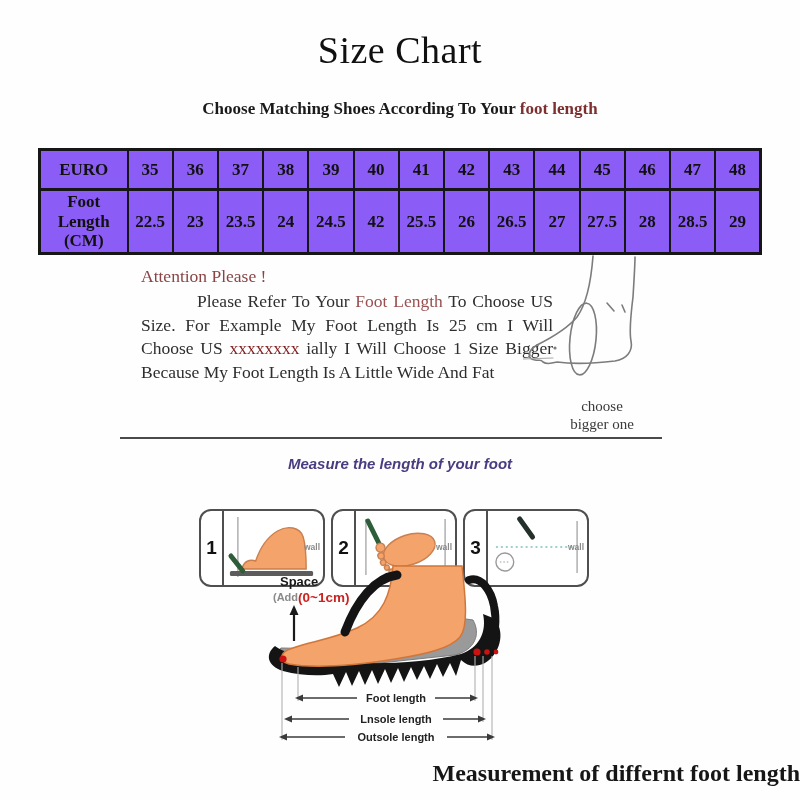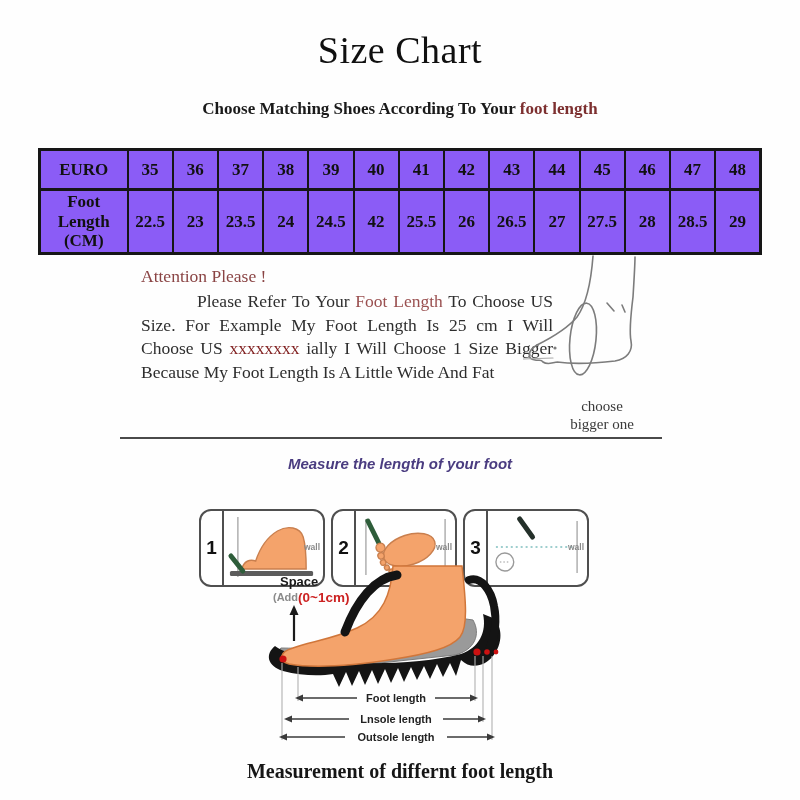--- a/index.html
+++ b/index.html
@@ -45,22 +45,22 @@
     background:#fff;position:relative;display:flex;box-sizing:border-box;}
   .step-num{width:21px;border-right:2px solid #4f4f4f;display:flex;align-items:center;
     justify-content:center;font-family:"Liberation Sans",sans-serif;font-weight:bold;
     font-size:19px;color:#111;}
   .step-art{flex:1;height:100%;}
   .wall-label{position:absolute;right:3px;top:31px;font-family:"Liberation Sans",sans-serif;
     font-size:8.5px;font-weight:bold;color:#8a8a8a;}
 
   .shoe-wrap{position:absolute;left:245px;top:564px;}
 
-  .caption{position:absolute;top:760px;left:0;width:100%;text-align:center;
-    font-size:20px;font-weight:bold;color:#161616;}
+  .caption{position:absolute;top:760px;left:0;width:100%;text-align:right;
+    font-size:24px;font-weight:bold;color:#161616;}
 
   svg text{font-family:"Liberation Sans",sans-serif;}
 </style>
 </head>
 <body>
 
 <div class="page">
 
   <div class="page-title">Size Chart</div>
 

